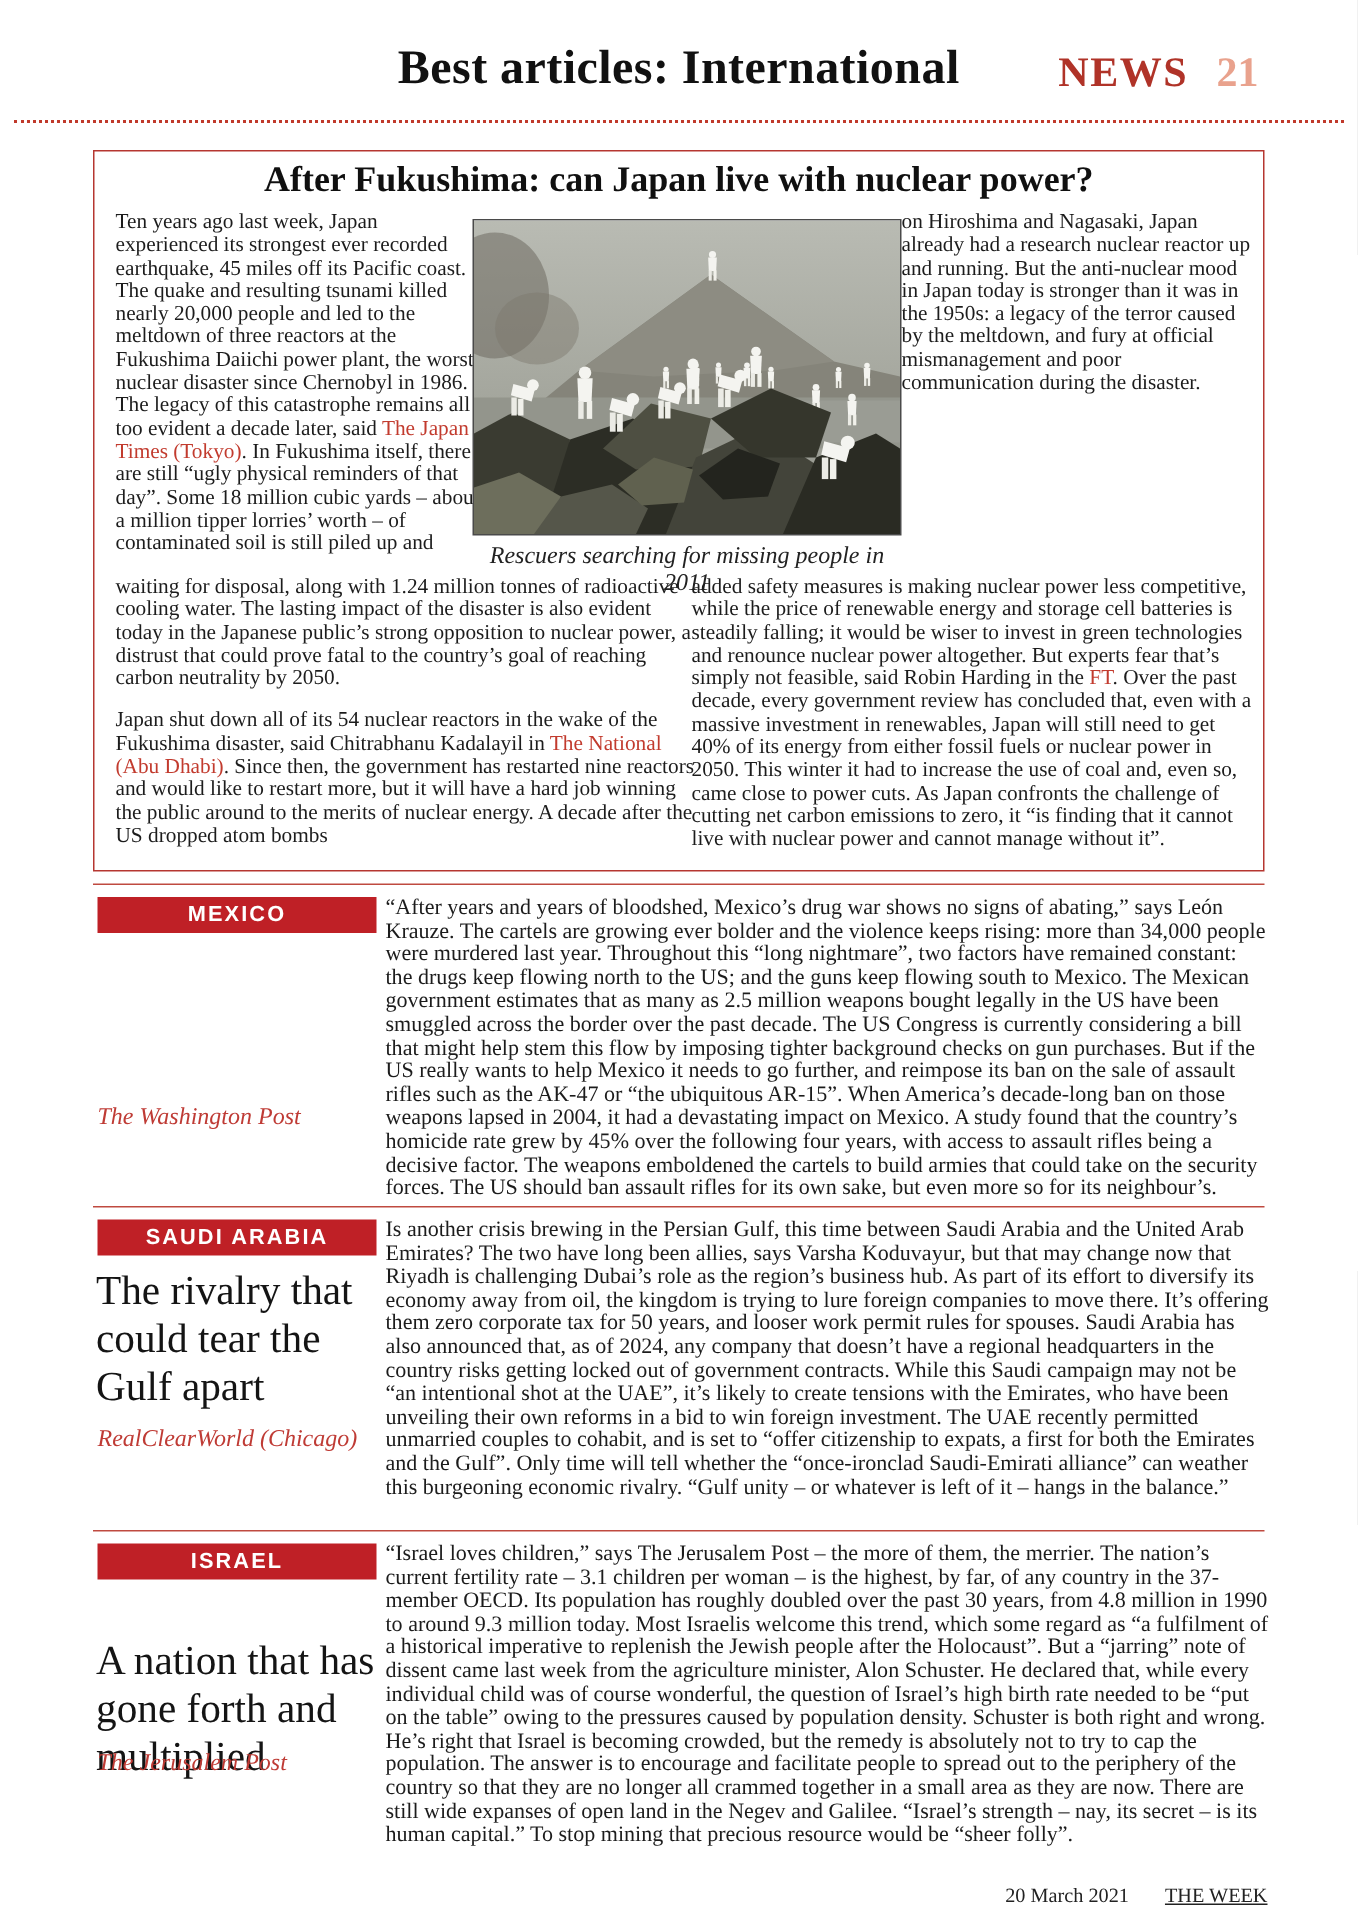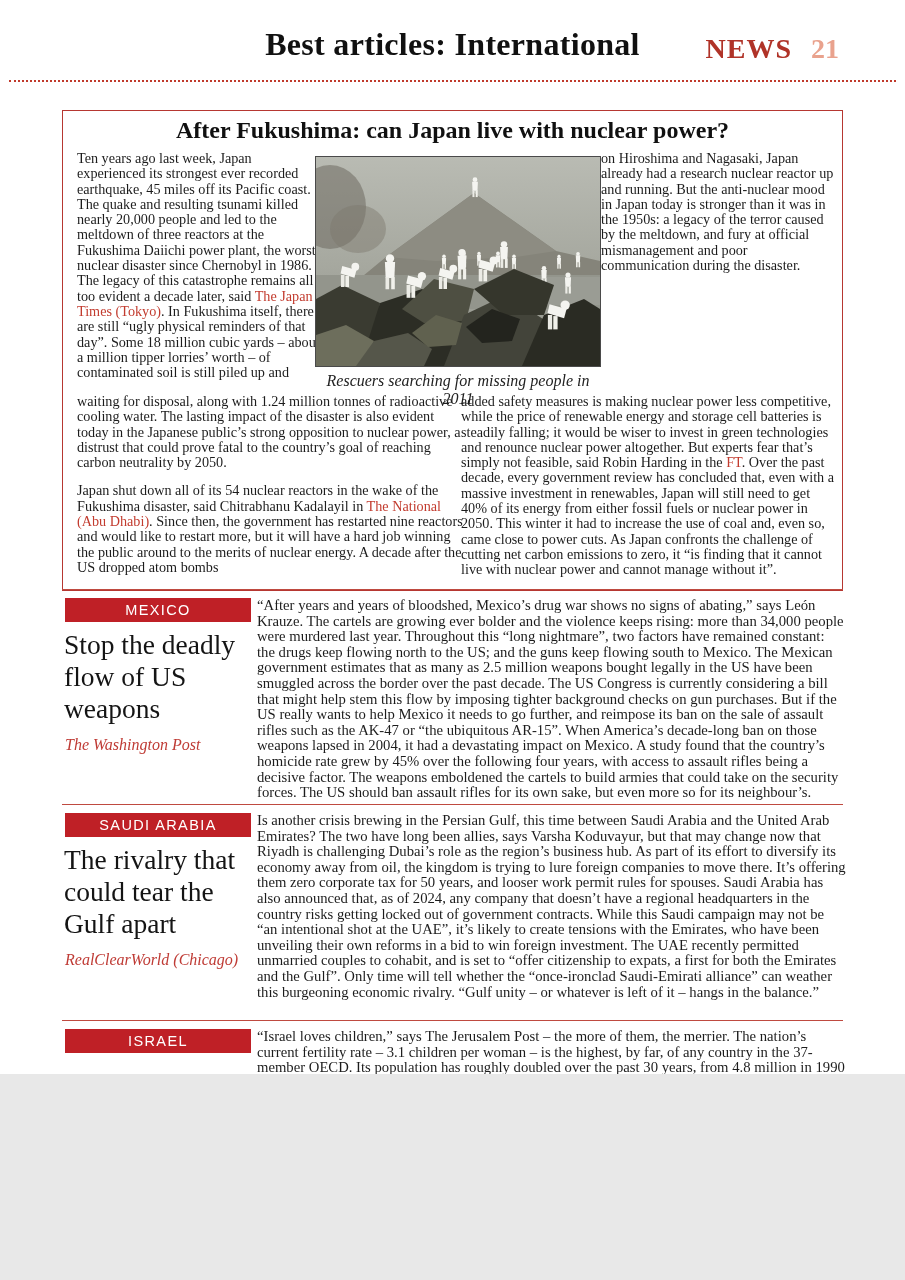--- a/index.html
+++ b/index.html
@@ -1,47 +1,47 @@
 <!DOCTYPE html>
 <html><head>
 <meta charset="utf-8">
 <style>
   html,body{margin:0;padding:0;background:#e8e8e8;}
   .page{
-    position:relative;width:905px;height:1074px;margin:0 auto;background:#ffffff;
+    position:relative;width:905px;height:1280px;margin:0 auto;background:#ffffff;
     font-family:"Liberation Serif",serif;color:#1c1c1c;overflow:hidden;
   }
   
   .page-title{
     position:absolute;top:26px;left:0;width:100%;text-align:center;
     font-size:32px;font-weight:bold;letter-spacing:.3px;color:#111;
   }
   .brand{position:absolute;top:33px;right:66px;font-size:28px;font-weight:bold;white-space:nowrap;}
   .brand .news{color:#b03328;letter-spacing:1px;}
   .brand .num{color:#e9a28d;margin-left:19px;}
   .dotted-rule{position:absolute;top:80px;left:9px;width:887px;height:0;border-top:2px dotted #c0392b;}
   
-  .feature{position:absolute;left:62px;top:110px;width:779px;height:479px;border:1.5px solid #b63731;background:#fff;}
+  .feature{position:absolute;left:62px;top:100px;width:779px;height:479px;border:1.5px solid #b63731;background:#fff;}
   .feature-title{position:absolute;top:6px;left:0;width:100%;text-align:center;font-size:24px;font-weight:bold;color:#101010;}
   .fb{position:absolute;font-size:14.2px;line-height:15.3px;color:#1c1c1c;}
   .fb p{margin:0;}
   .fb p + p{margin-top:13px;}
   .red{color:#c23b2e;}
   .f-left{left:14px;top:40px;width:246px;}
   .f-right{left:538px;top:40px;width:238px;}
   .f-bl{left:14px;top:283px;width:392px;}
   .f-br{left:398px;top:283px;width:378px;}
   .photo{position:absolute;left:252px;top:45px;width:284px;height:209px;}
   .photo svg{display:block;border:1px solid #4a4a4a;}
   .caption{position:absolute;left:252px;top:261px;width:286px;text-align:center;font-style:italic;font-size:16px;color:#222;}
   
   .rule{position:absolute;left:62px;width:781px;height:0;border-top:1px solid #bf4a40;}
   .s-label{
     position:absolute;left:65px;width:186px;height:24px;background:#bf2026;color:#ffffff;
-    font-family:"Liberation Sans",sans-serif;font-weight:normal;font-size:14.5px;
+    font-family:"Liberation Sans",sans-serif;font-weight:bold;font-size:14.5px;
     letter-spacing:1.4px;text-align:center;line-height:24px;
   }
   .s-head{position:absolute;left:64px;width:206px;font-size:27.5px;line-height:32px;color:#141414;}
   .s-src{position:absolute;left:65px;width:190px;font-style:italic;font-size:16px;line-height:20px;color:#bf3b35;}
   .s-body{position:absolute;left:257px;width:589px;font-size:14.7px;line-height:15.6px;color:#1c1c1c;}
   
   #rule-mexico{top:589px;} #label-mexico{top:598px;} #head-mexico{top:629px;} #src-mexico{top:735px;} #body-mexico{top:598px;}
   #rule-saudi{top:804px;}  #label-saudi{top:813px;}  #head-saudi{top:844px;}  #src-saudi{top:950px;}  #body-saudi{top:813px;}
   #rule-israel{top:1020px;}#label-israel{top:1029px;}#head-israel{top:1060px;margin-top:31px;}#src-israel{top:1166px;}#body-israel{top:1029px;}
   
@@ -137,21 +137,20 @@
       <p><span>Japan shut down all of its 54 nuclear reactors in the wake of the Fukushima disaster, said Chitrabhanu Kadalayil in </span><span class="red">The National (Abu Dhabi)</span><span>. Since then, the government has restarted nine reactors and would like to restart more, but it will have a hard job winning the public around to the merits of nuclear energy. A decade after the US dropped atom bombs</span></p>
     </div>
 
     <div class="fb f-br">
       <p><span>added safety measures is making nuclear power less competitive, while the price of renewable energy and storage cell batteries is steadily falling; it would be wiser to invest in green technologies and renounce nuclear power altogether. But experts fear that’s simply not feasible, said Robin Harding in the </span><span class="red">FT</span><span>. Over the past decade, every government review has concluded that, even with a massive investment in renewables, Japan will still need to get 40% of its energy from either fossil fuels or nuclear power in 2050. This winter it had to increase the use of coal and, even so, came close to power cuts. As Japan confronts the challenge of cutting net carbon emissions to zero, it “is finding that it cannot live with nuclear power and cannot manage without it”.</span></p>
     </div>
   </div>
 
   <div class="rule" id="rule-mexico"></div>
   <div class="s-label" id="label-mexico">MEXICO</div>
-  <div class="s-head" id="head-mexico">Stop the deadly flow of US weapons</div>
   <div class="s-src" id="src-mexico">The Washington Post</div>
   <div class="s-body" id="body-mexico"><span>“After years and years of bloodshed, Mexico’s drug war shows no signs of abating,” says León Krauze. The cartels are growing ever bolder and the violence keeps rising: more than 34,000 people were murdered last year. Throughout this “long nightmare”, two factors have remained constant: the drugs keep flowing north to the US; and the guns keep flowing south to Mexico. The Mexican government estimates that as many as 2.5 million weapons bought legally in the US have been smuggled across the border over the past decade. The US Congress is currently considering a bill that might help stem this flow by imposing tighter background checks on gun purchases. But if the US really wants to help Mexico it needs to go further, and reimpose its ban on the sale of assault rifles such as the AK-47 or “the ubiquitous AR-15”. When America’s decade-long ban on those weapons lapsed in 2004, it had a devastating impact on Mexico. A study found that the country’s homicide rate grew by 45% over the following four years, with access to assault rifles being a decisive factor. The weapons emboldened the cartels to build armies that could take on the security forces. The US should ban assault rifles for its own sake, but even more so for its neighbour’s.</span></div>
 
   <div class="rule" id="rule-saudi"></div>
   <div class="s-label" id="label-saudi">SAUDI ARABIA</div>
   <div class="s-head" id="head-saudi">The rivalry that could tear the Gulf apart</div>
   <div class="s-src" id="src-saudi">RealClearWorld (Chicago)</div>
   <div class="s-body" id="body-saudi"><span>Is another crisis brewing in the Persian Gulf, this time between Saudi Arabia and the United Arab Emirates? The two have long been allies, says Varsha Koduvayur, but that may change now that Riyadh is challenging Dubai’s role as the region’s business hub. As part of its effort to diversify its economy away from oil, the kingdom is trying to lure foreign companies to move there. It’s offering them zero corporate tax for 50 years, and looser work permit rules for spouses. Saudi Arabia has also announced that, as of 2024, any company that doesn’t have a regional headquarters in the country risks getting locked out of government contracts. While this Saudi campaign may not be “an intentional shot at the UAE”, it’s likely to create tensions with the Emirates, who have been unveiling their own reforms in a bid to win foreign investment. The UAE recently permitted unmarried couples to cohabit, and is set to “offer citizenship to expats, a first for both the Emirates and the Gulf”. Only time will tell whether the “once-ironclad Saudi-Emirati alliance” can weather this burgeoning economic rivalry. “Gulf unity – or whatever is left of it – hangs in the balance.”</span></div>
 
   <div class="rule" id="rule-israel"></div>

